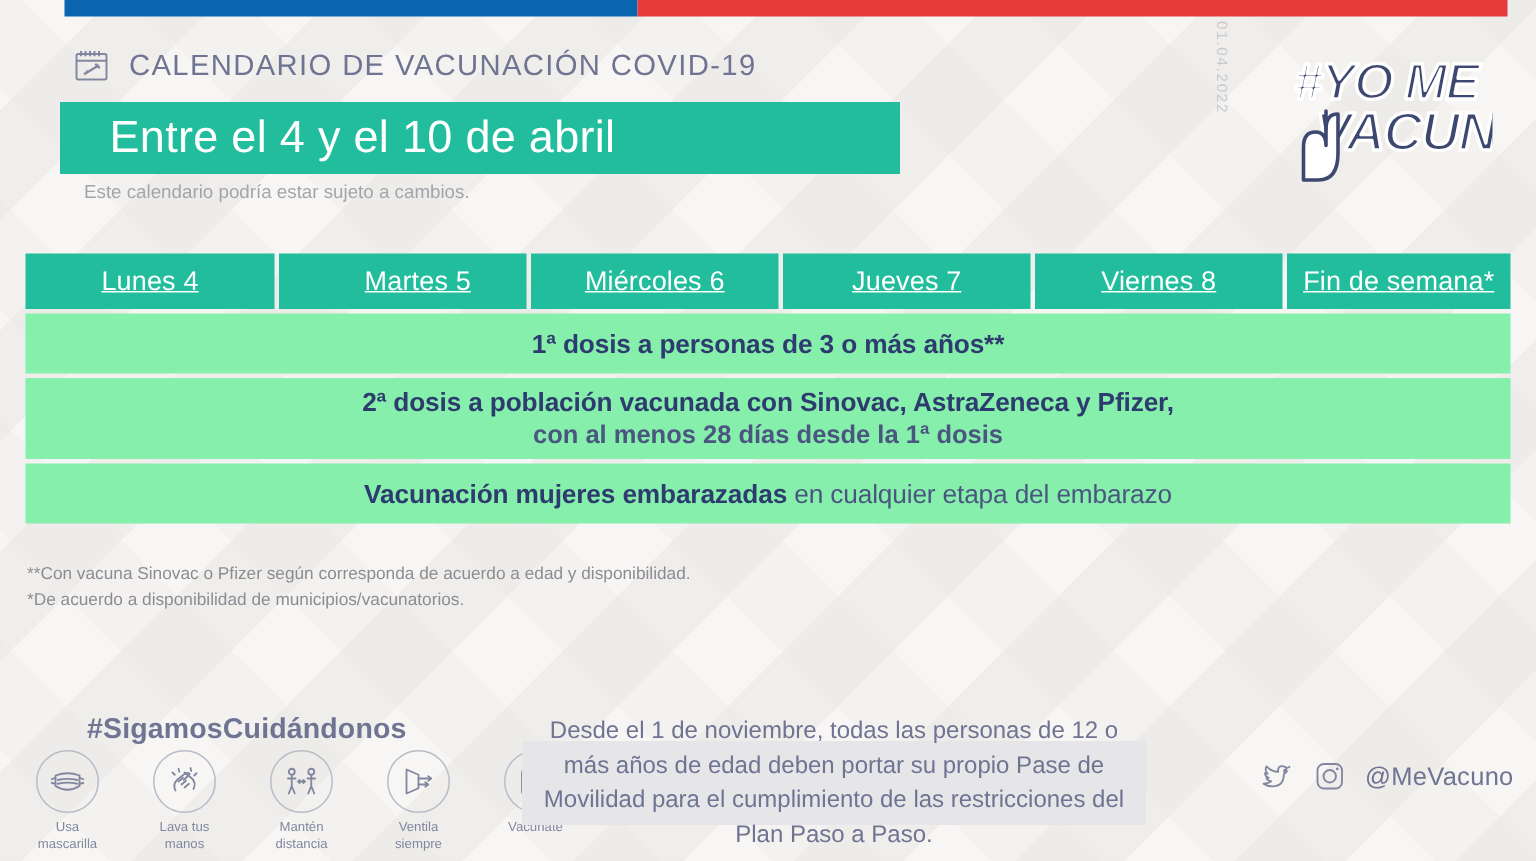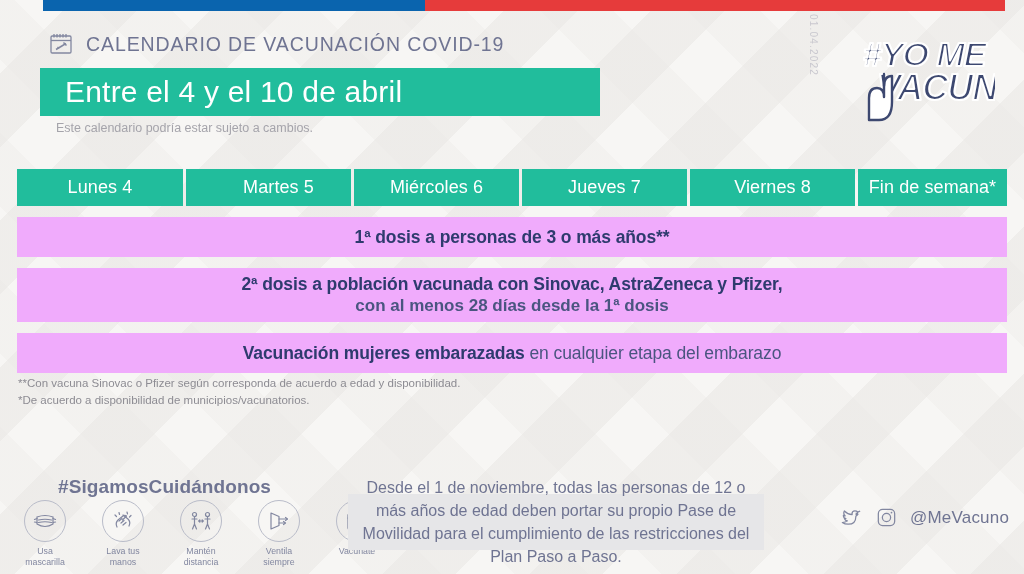--- a/index.html
+++ b/index.html
@@ -76,21 +76,21 @@
     white-space: nowrap;
   }
 
   .green-banner {
     position: absolute;
     left: 40px; top: 68px;
     width: 560px; height: 48px;
     background: #21bd9c;
     display: flex;
     align-items: center;
-    padding-left: 25px;
+    padding-left: 33px;
   }
   .green-banner .banner-text {
     color: #ffffff;
     font-size: 30px;
     font-weight: 400;
     letter-spacing: 0.2px;
     white-space: nowrap;
   }
 
   .subnote {
@@ -121,31 +121,32 @@
   }
   .th {
     background: #21bd9c;
     color: #ffffff;
     font-size: 18px;
     display: flex;
     align-items: center;
     justify-content: center;
     white-space: nowrap;
     letter-spacing: 0.1px;
+    text-decoration: underline;
   }
   .th.c0 { width: 166px; }
   .th.c1 { width: 165px; padding-left: 20px; }
   .th.c2 { width: 165px; }
   .th.c3 { width: 165px; }
   .th.c4 { width: 165px; }
   .th.c5 { flex: 1; }
 
   .trow {
-    margin-top: 11px;
-    background: #f0abfc;
+    margin-top: 3px;
+    background: #86efac;
     display: flex;
     flex-direction: column;
     align-items: center;
     justify-content: center;
     color: #2e3b6e;
     text-align: center;
   }
   .trow.r0 { height: 40px; }
   .trow.r1 { height: 54px; }
   .trow.r2 { height: 40px; }

